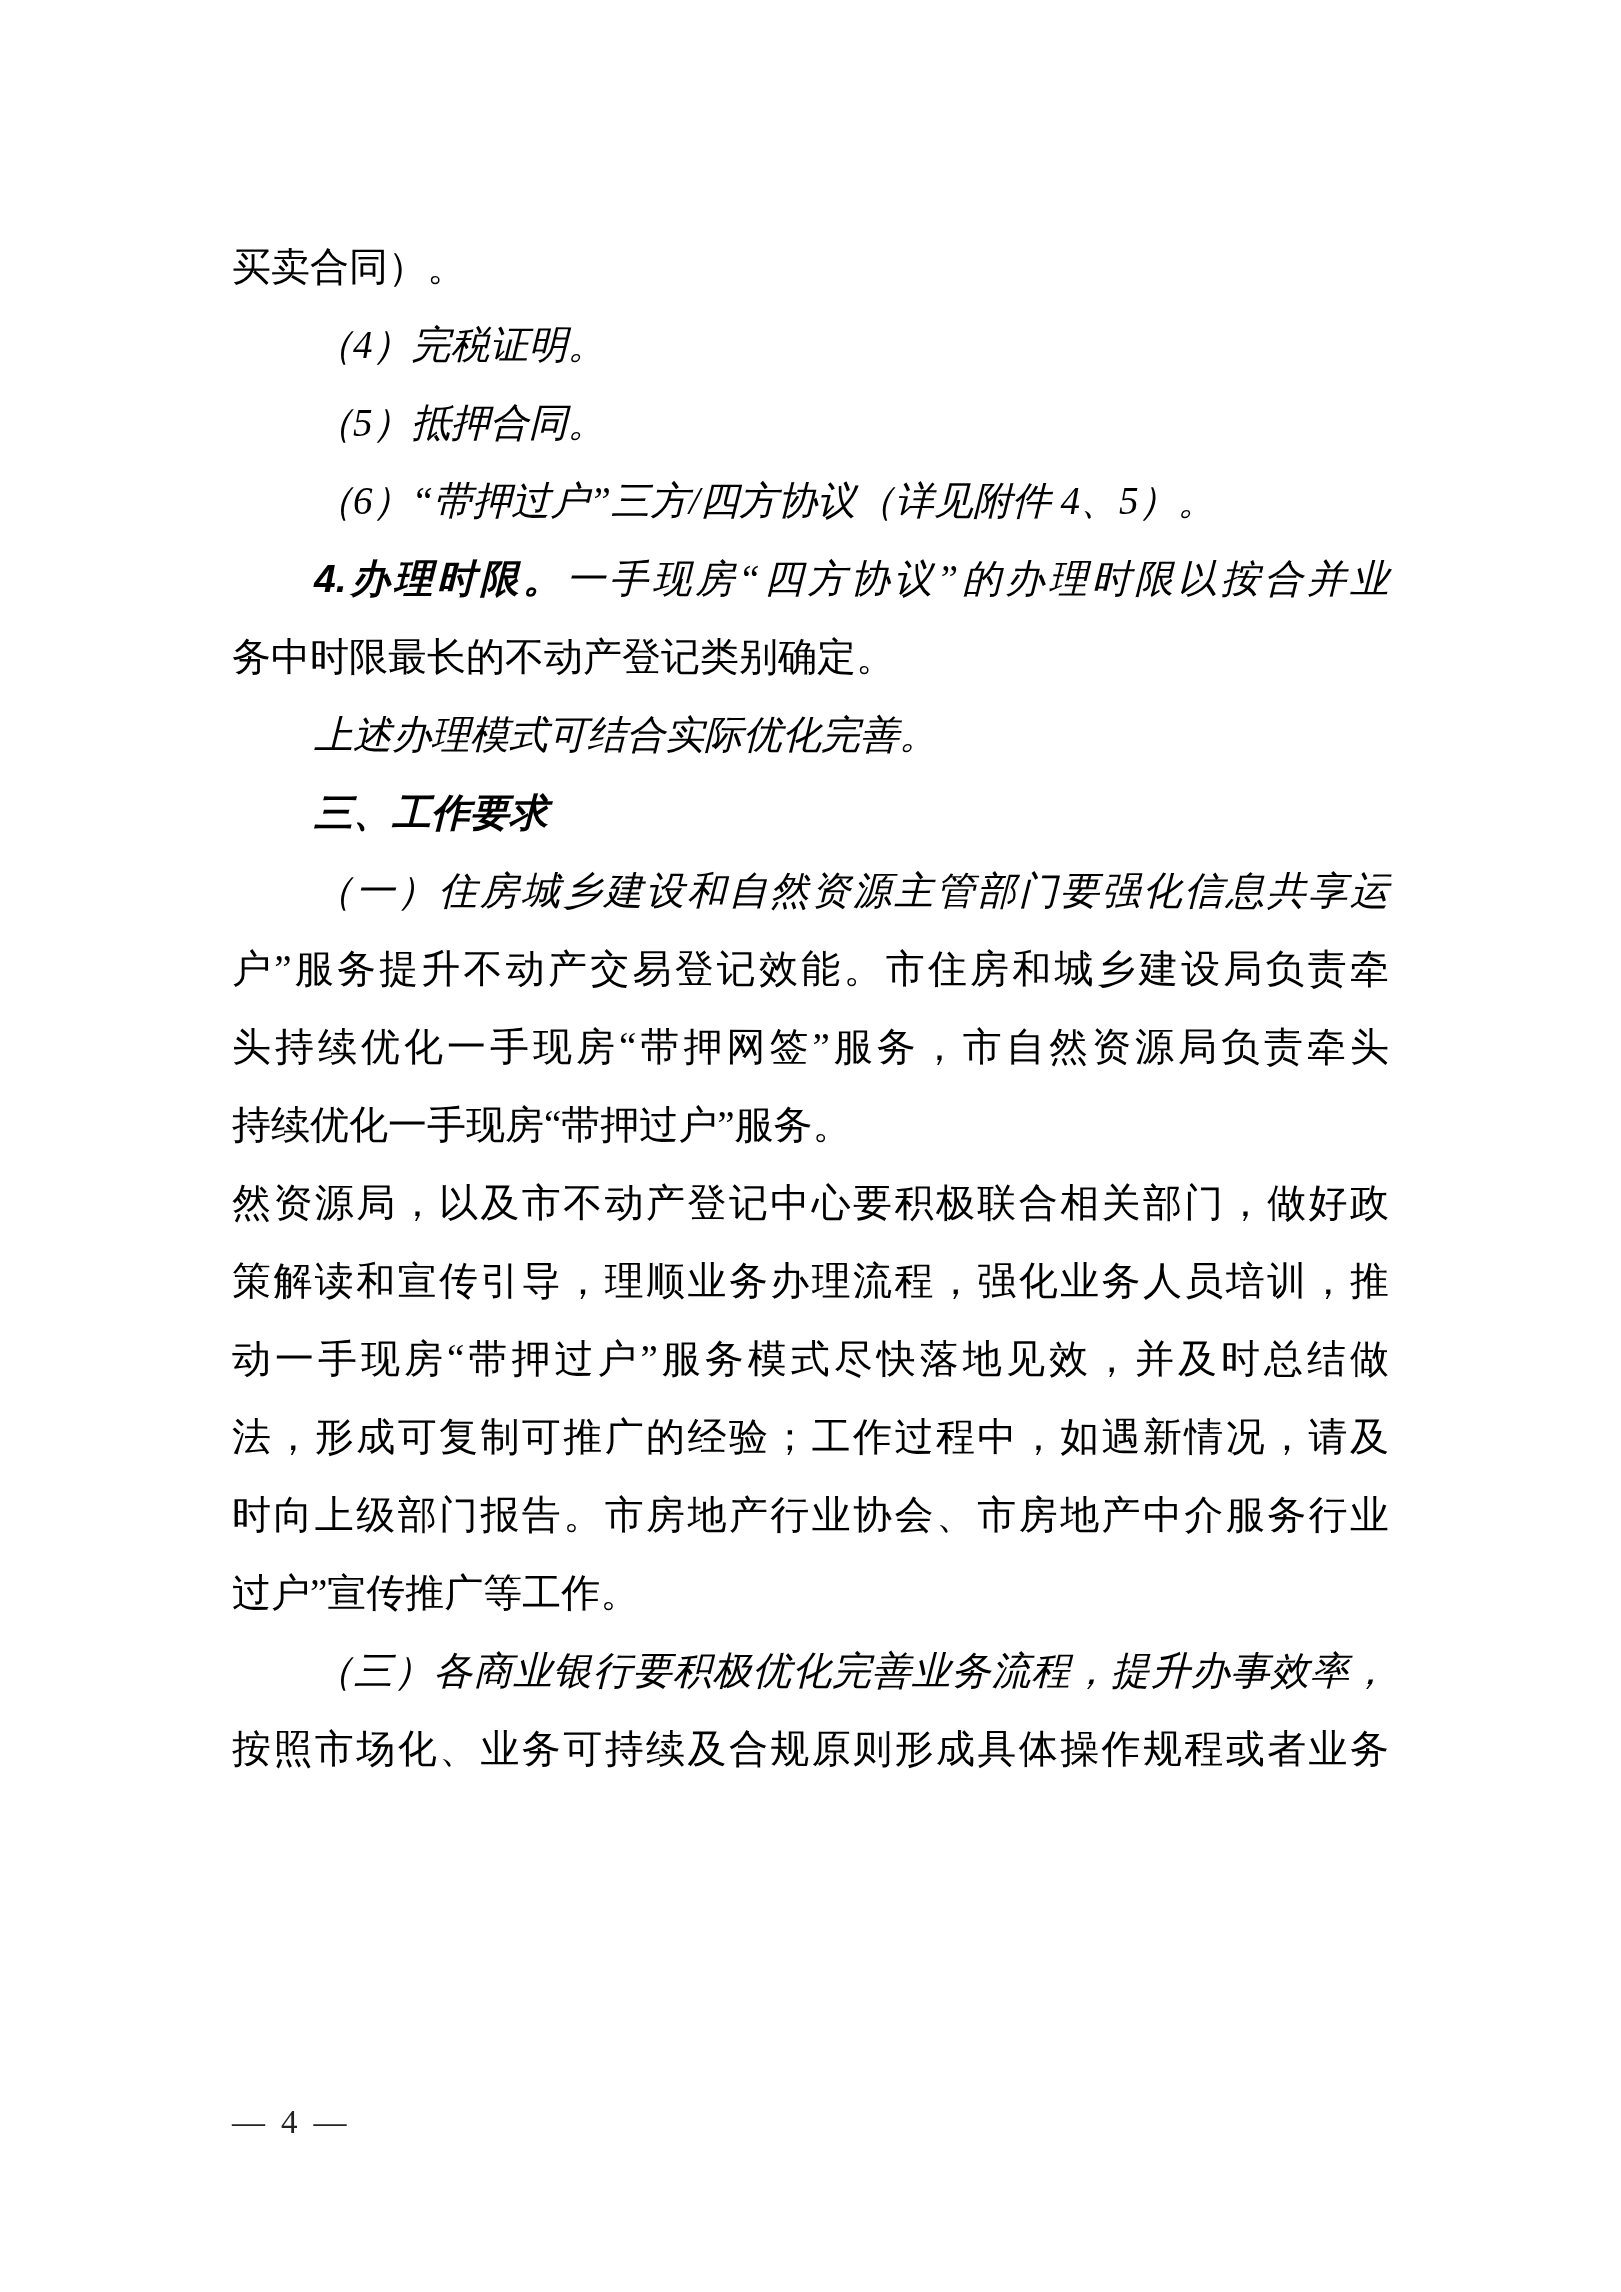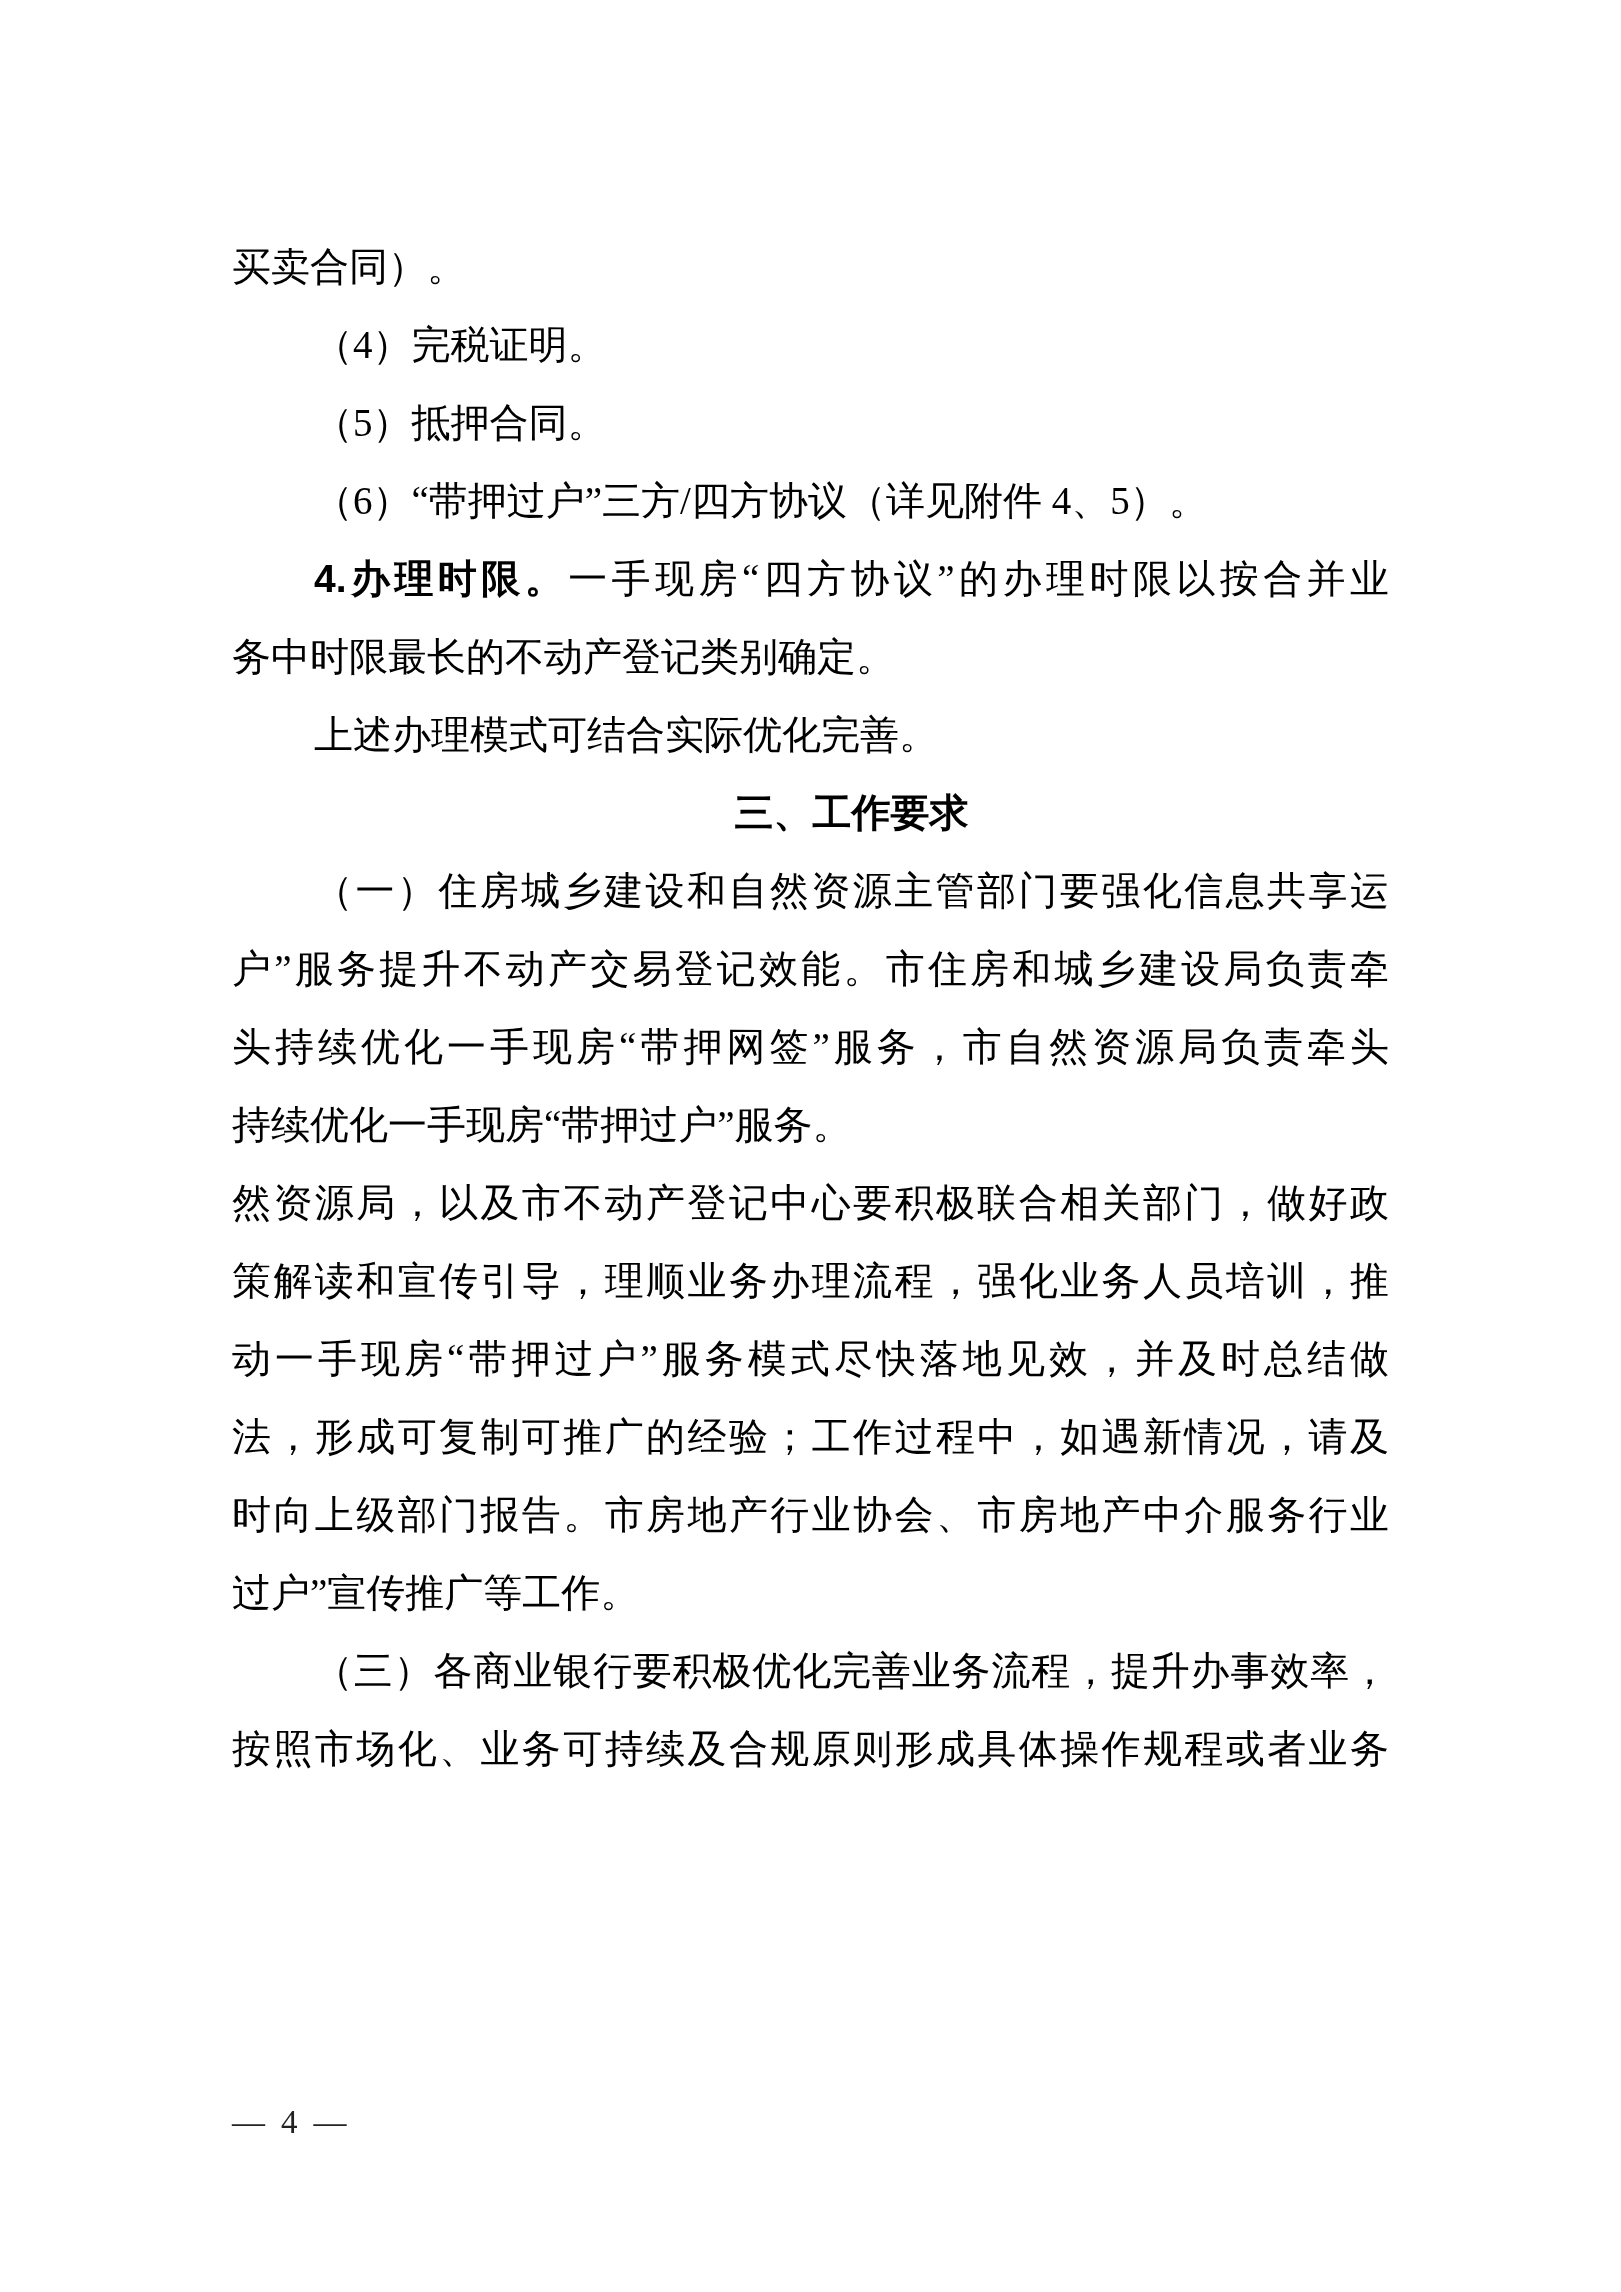--- a/index.html
+++ b/index.html
@@ -24,31 +24,31 @@
   }
   .line {
     height: 78px;
     line-height: 78px;
     font-size: 39px;
     white-space: nowrap;
     text-align: left;
   }
   .line.indent {
     padding-left: 82px;
+    font-style: italic;
   }
   .line.just {
     white-space: normal;
     text-align: justify;
     text-align-last: justify;
   }
   .line.h2,
   .bold-prefix {
     font-family: "Liberation Sans", "DejaVu Sans", sans-serif;
     font-weight: bold;
-    text-align: center;
   }
   .page-footer {
     position: absolute;
     left: 232px;
     top: 2098px;
     height: 49px;
     line-height: 49px;
     font-size: 33px;
     letter-spacing: 3.9px;
     color: #222222;

